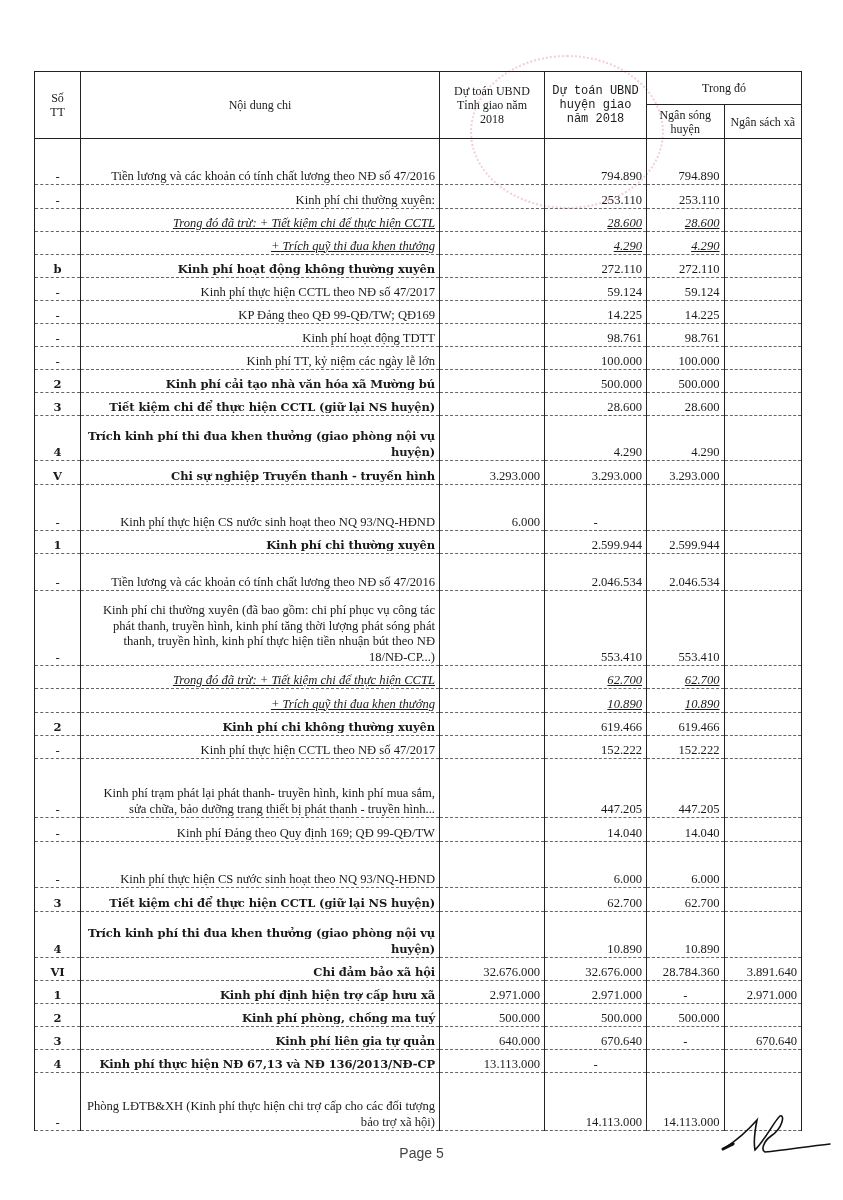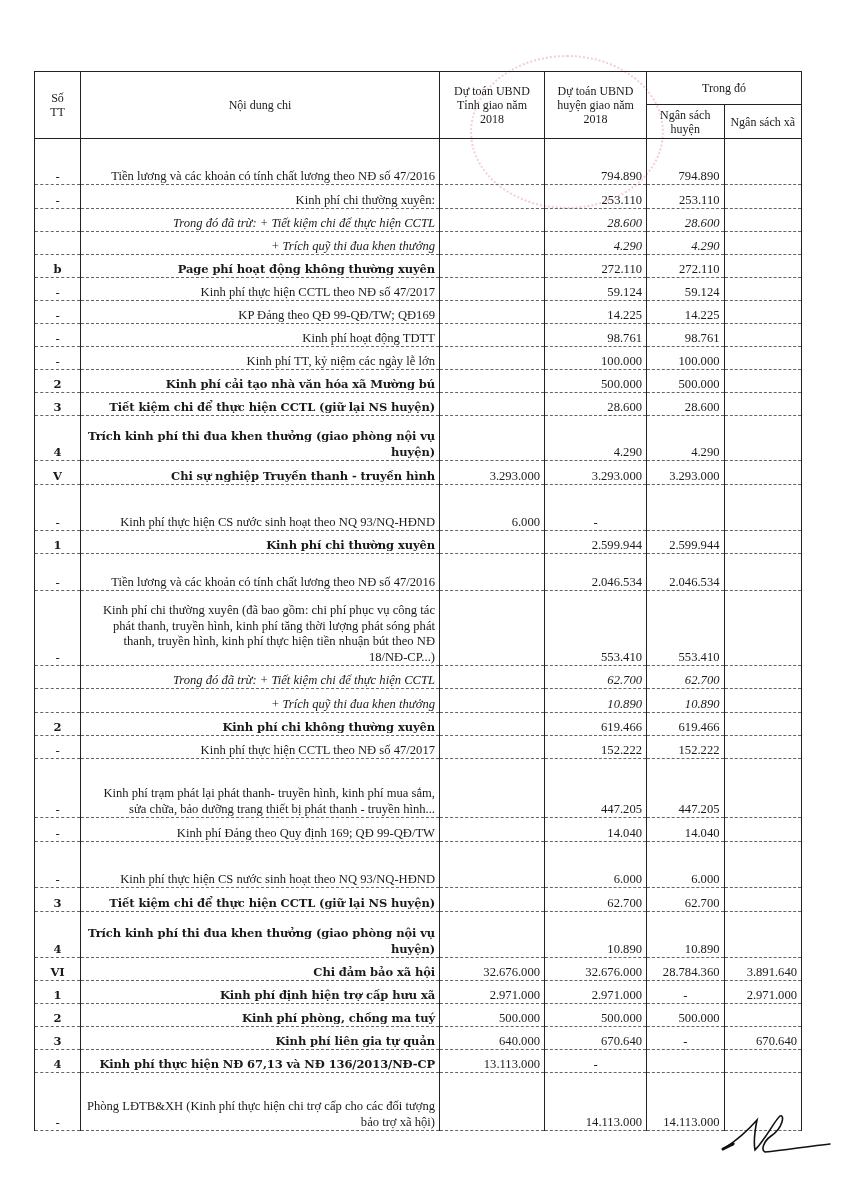--- a/index.html
+++ b/index.html
@@ -20,21 +20,21 @@
   th.h-stt { width: 37px; }
   th.h-content { width: 350px; margin-left: 9px; }
   th.h-tinh { width: 96px; }
   th.h-huyen { width: 93px; }
   th.h-nsh { width: 107px; }
   th.h-nsx { width: 85px; }
   td.stt { text-align: center; padding: 0; }
   td.num { text-align: right; padding-right: 5px; white-space: nowrap; }
   td.txt { text-align: right; padding-left: 3px; }
   tr.bold td.txt, tr.bold td.stt { font-weight: bold; font-family: "DejaVu Serif", serif; font-size: 11.5px; letter-spacing: -0.1px; }
-  tr.it td.txt, tr.it td.num { font-style: italic; }
+  tr.it td.txt, tr.it td.num { font-style: italic; text-decoration: underline; }
   td.indent { padding-left: 96px !important; margin-top: 16px; }
   td.dash-center { text-align: center; }
   .footer {
     position: absolute; left: 0; width: 843px; top: 1145px; text-align: center;
     font-family: "Liberation Sans", sans-serif; font-size: 14px; color: #444;
   }
   .stamp {
     position: absolute; left: 470px; top: 55px; width: 190px; height: 150px;
     border-radius: 50%; border: 2px dotted rgba(220, 80, 110, 0.28);
     pointer-events: none;
@@ -49,25 +49,25 @@
   <div class="stamp"></div>
 
   <table class="budget">
     <thead>
       <tr style="height:33px">
         <th class="h-stt" rowspan="2">
           <span style="display:inline-block;width:24px;">Số TT</span>
         </th>
         <th class="h-content" rowspan="2">Nội dung chi</th>
         <th class="h-tinh" rowspan="2">Dự toán UBND Tỉnh giao năm 2018</th>
-        <th class="h-huyen" rowspan="2" style="font-weight:normal;">Dự toán UBND huyện giao năm 2018</th>
+        <th class="h-huyen" rowspan="2" style="font-weight:normal;font-family:Liberation Mono, monospace;">Dự toán UBND huyện giao năm 2018</th>
         <th colspan="2">Trong đó</th>
       </tr>
       <tr style="height:34px">
-        <th class="h-nsh">Ngân sách huyện</th>
+        <th class="h-nsh">Ngân sóng huyện</th>
         <th class="h-nsx">Ngân sách xã</th>
       </tr>
     </thead>
     <tbody id="tbody">
         <tr style="height: 46px;">
           <td class="stt">-</td>
           <td class="txt">Tiền lương và các khoản có tính chất lương theo NĐ số 47/2016</td>
           <td class="num"></td>
           <td class="num">794.890</td>
           <td class="num">794.890</td>
@@ -92,21 +92,21 @@
         <tr class="it" style="height: 23px;">
           <td class="stt"></td>
           <td class="txt indent">+ Trích quỹ thi đua khen thưởng</td>
           <td class="num"></td>
           <td class="num">4.290</td>
           <td class="num">4.290</td>
           <td class="num"></td>
         </tr>
         <tr class="bold" style="height: 23px;">
           <td class="stt">b</td>
-          <td class="txt">Page phí hoạt động không thường xuyên</td>
+          <td class="txt">Kinh phí hoạt động không thường xuyên</td>
           <td class="num"></td>
           <td class="num">272.110</td>
           <td class="num">272.110</td>
           <td class="num"></td>
         </tr>
         <tr style="height: 23px;">
           <td class="stt">-</td>
           <td class="txt">Kinh phí thực hiện CCTL theo NĐ số 47/2017</td>
           <td class="num"></td>
           <td class="num">59.124</td>
@@ -317,18 +317,21 @@
           <td class="stt">-</td>
           <td class="txt">Phòng LĐTB&amp;XH (Kinh phí thực hiện chi trợ cấp cho các đối tượng bảo trợ xã hội)</td>
           <td class="num"></td>
           <td class="num">14.113.000</td>
           <td class="num">14.113.000</td>
           <td class="num"></td>
         </tr>
       </tbody>
   </table>
 
+  <div class="footer">
+    <span>Page 5</span>
+  </div>
 
   <svg class="signature" viewBox="0 0 130 50">
     <path d="M20 38 C 35 28, 45 18, 52 10 C 50 20, 48 30, 50 40 C 60 30, 70 10, 75 6 C 80 4, 78 18, 66 26 C 58 32, 56 40, 60 42 C 80 40, 105 36, 125 34" fill="none" stroke="#111" stroke-width="1.6" stroke-linecap="round"></path>
     <path d="M18 39 L 28 34" stroke="#111" stroke-width="3" stroke-linecap="round"></path>
   </svg>
 </div>
 
 </body></html>

